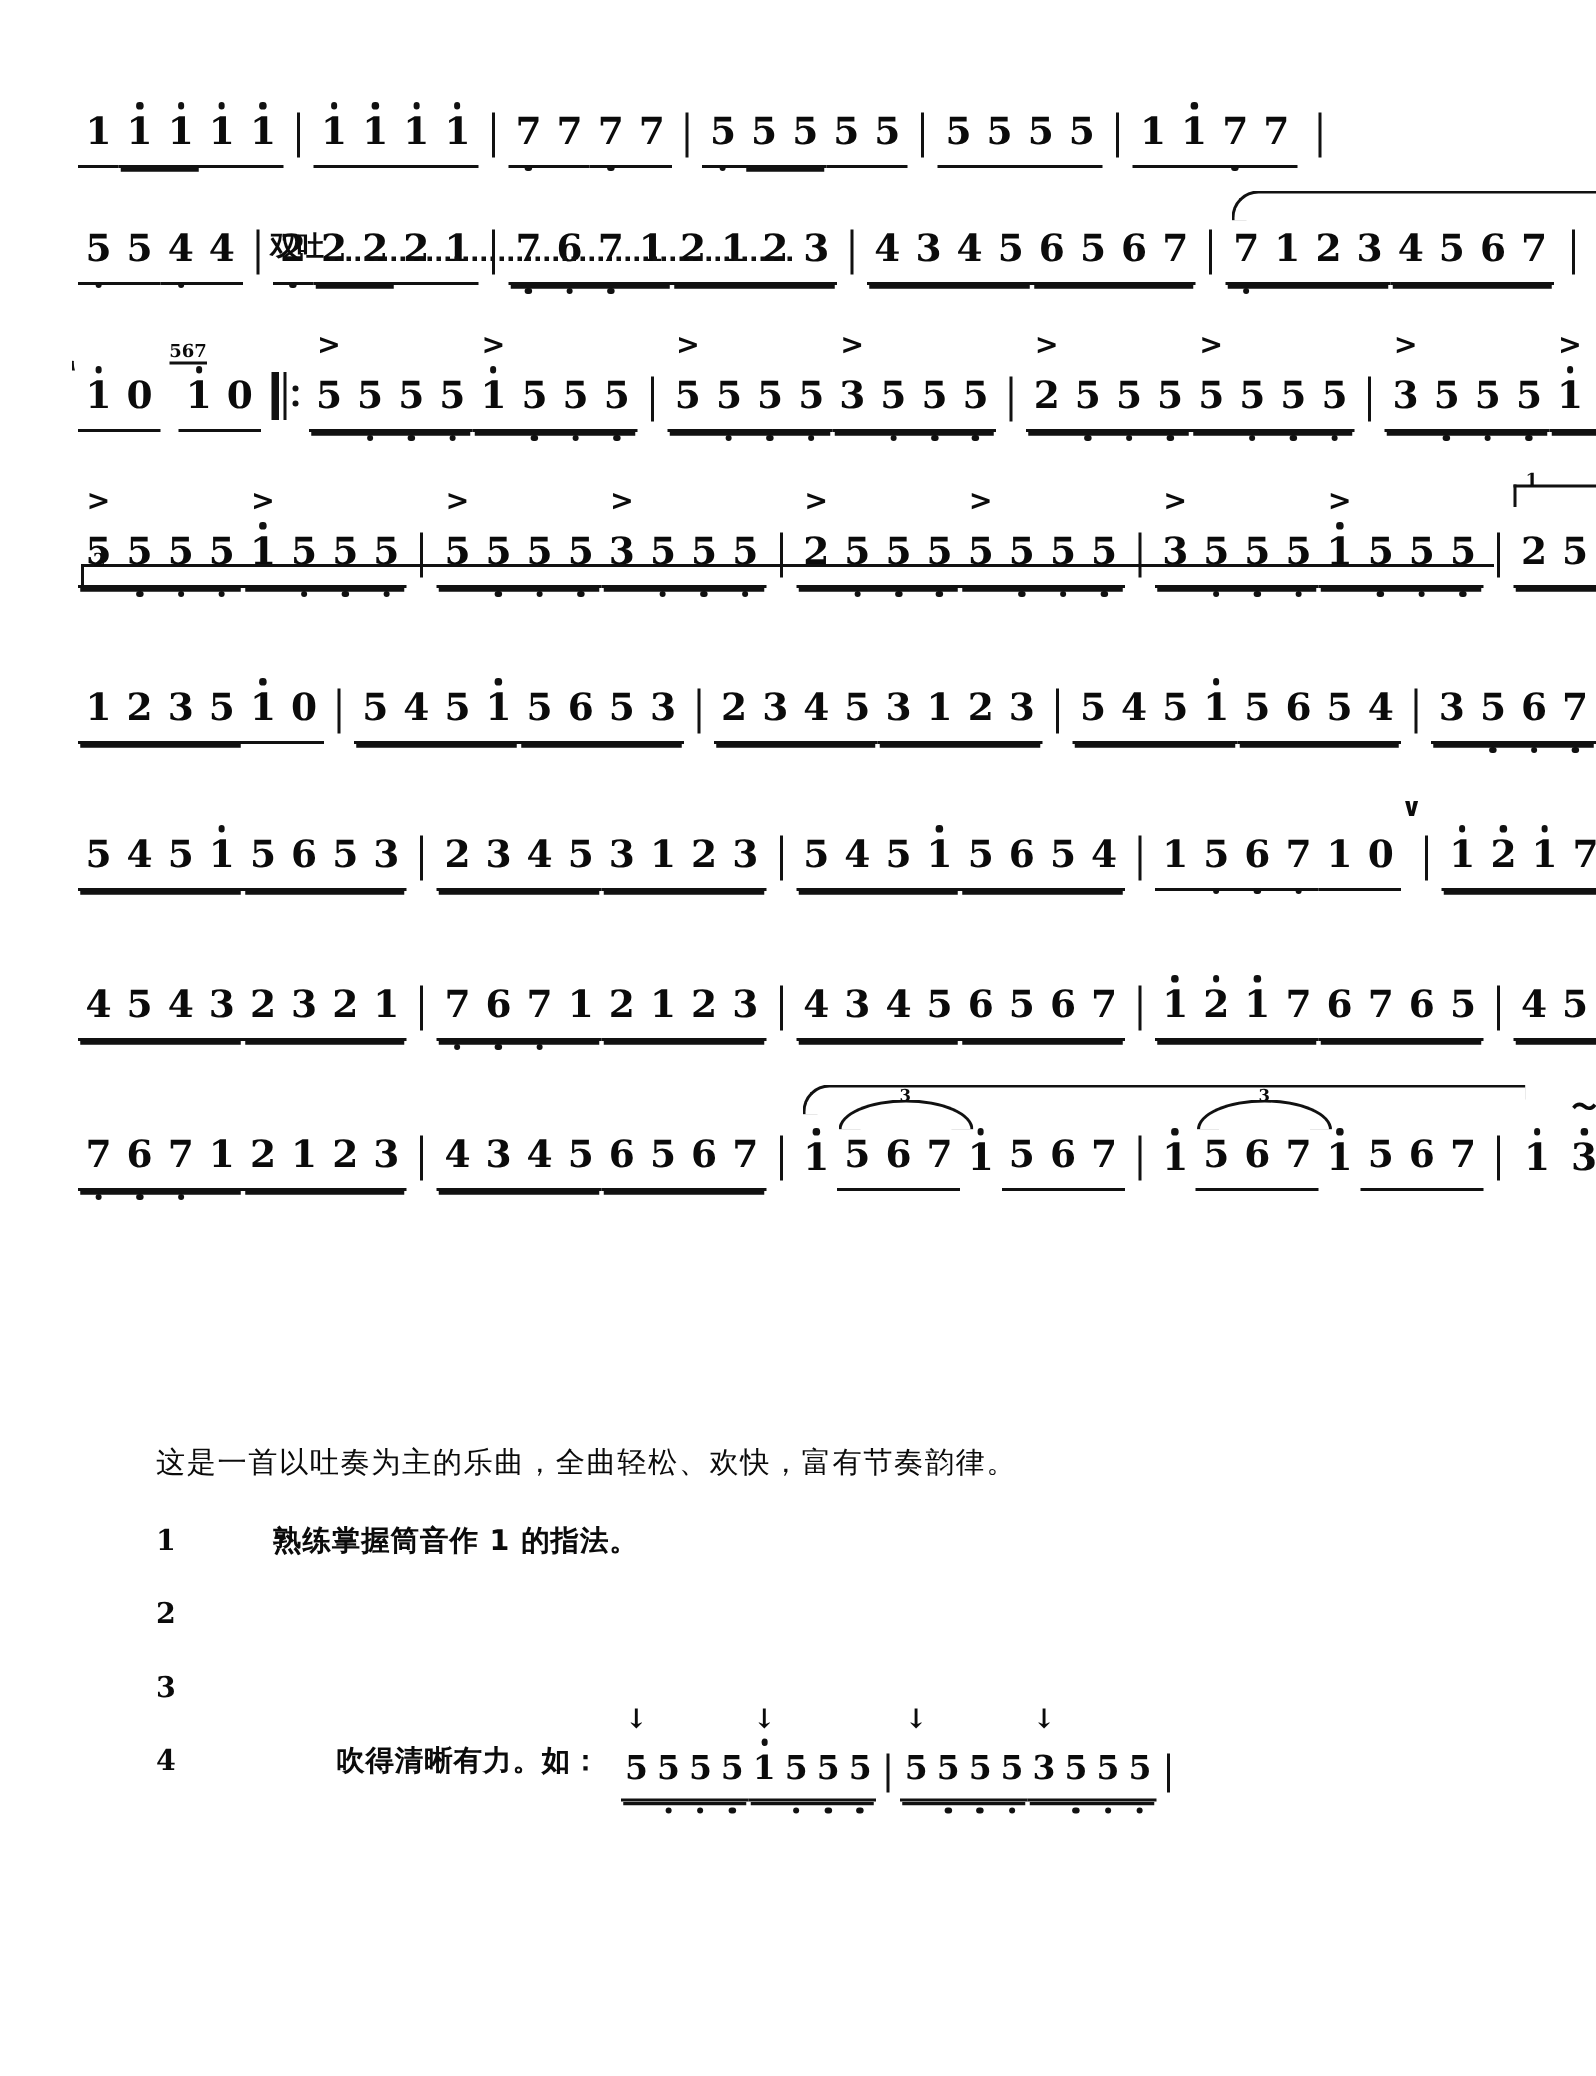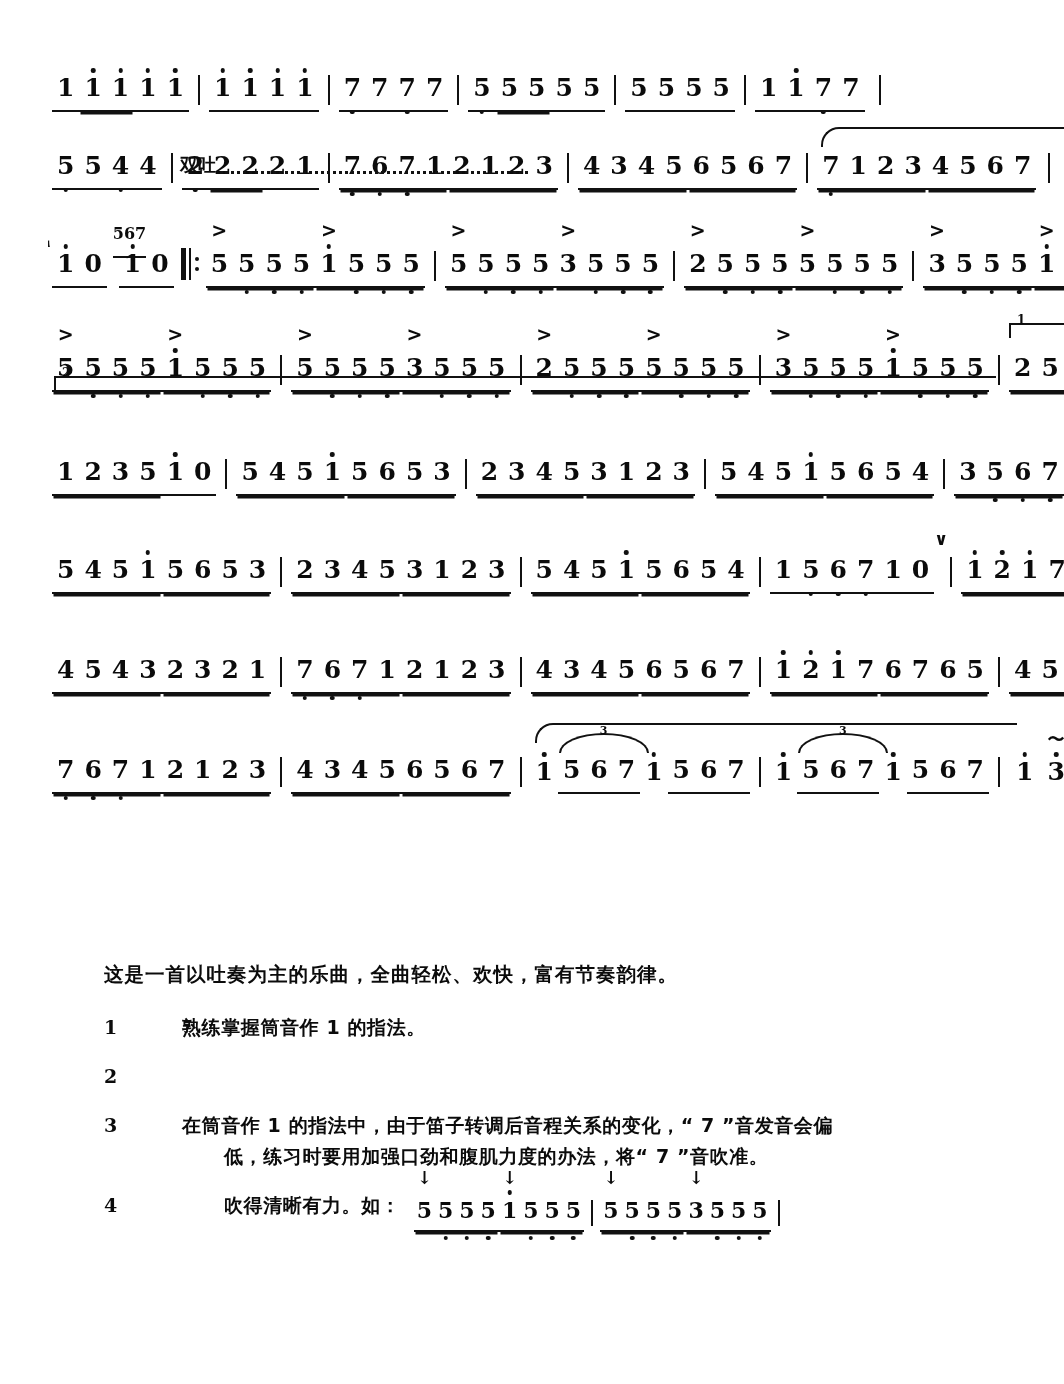--- a/index.html
+++ b/index.html
@@ -93,23 +93,23 @@
   .note .darrow{
     position:absolute;left:50%;top:-26px;transform:translateX(-50%);
     font-size:18px;line-height:14px;
   }
 
   
   .grace{
     position:absolute;
     top:-21px;left:-4px;
     font-family:"DejaVu Serif","Liberation Serif",serif;
-    font-weight:bold;font-size:16px;line-height:12px;
+    font-weight:bold;font-size:12px;line-height:12px;
     border-bottom:2px solid #111;
-    padding-bottom:16px;
+    padding-bottom:1px;
   }
   .curvein{
     position:absolute;left:2px;top:-23px;width:26px;height:22px;
     overflow:hidden;
   }
   .curvein::before{
     content:"";position:absolute;left:0;top:0;width:30px;height:34px;
     border:2px solid #111;border-radius:50%;
     border-right-color:transparent;border-bottom-color:transparent;border-top-color:transparent;
     transform:rotate(-38deg);
@@ -159,21 +159,21 @@
     display:inline-block;height:14px;margin-left:4px;
     border-bottom:3px dotted #111;
   }
 
   
   .prose{
     position:absolute;left:0;top:960px;width:1064px;
     font-family:"DejaVu Sans","Liberation Sans",sans-serif;
   }
   .para{
-    font-size:19.5px;line-height:30px;font-weight:bold;
+    font-size:19.5px;line-height:30px;font-weight:normal;
     margin:0 0 22px 0;padding-left:104px;letter-spacing:1px;
   }
   .req{
     font-size:19.5px;font-weight:bold;padding-left:152px;margin:0 0 20px 0;
     letter-spacing:1px;
   }
   .item{
     display:flex;font-size:19px;font-weight:bold;line-height:31px;
     padding-left:104px;margin-bottom:18px;letter-spacing:.6px;
   }
@@ -821,24 +821,20 @@
       <span class="num">1</span>
       <span class="txt">熟练掌握筒音作 1 的指法。</span>
     </div>
 
     <div class="item">
       <span class="num">2</span>
     </div>
 
     <div class="item">
       <span class="num">3</span>
-      <span class="txt">
-        <span>在筒音作 1 的指法中，由于笛子转调后音程关系的变化，“ 7 ”音发音会偏</span>
-        <span class="l2">低，练习时要用加强口劲和腹肌力度的办法，将“ 7 ”音吹准。</span>
-      </span>
     </div>
 
     <div class="item">
       <span class="num">4</span>
       <span class="txt">
         <span class="l2">
           <span>吹得清晰有力。如：</span>
           <span class="ex">
             <span class="grp u2">
               <span class="note">5<span class="darrow">↓</span></span>

